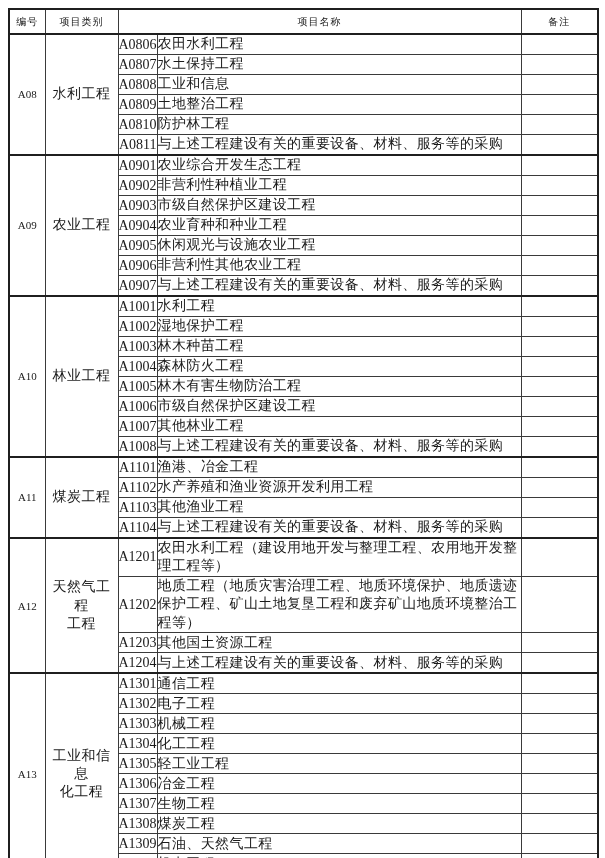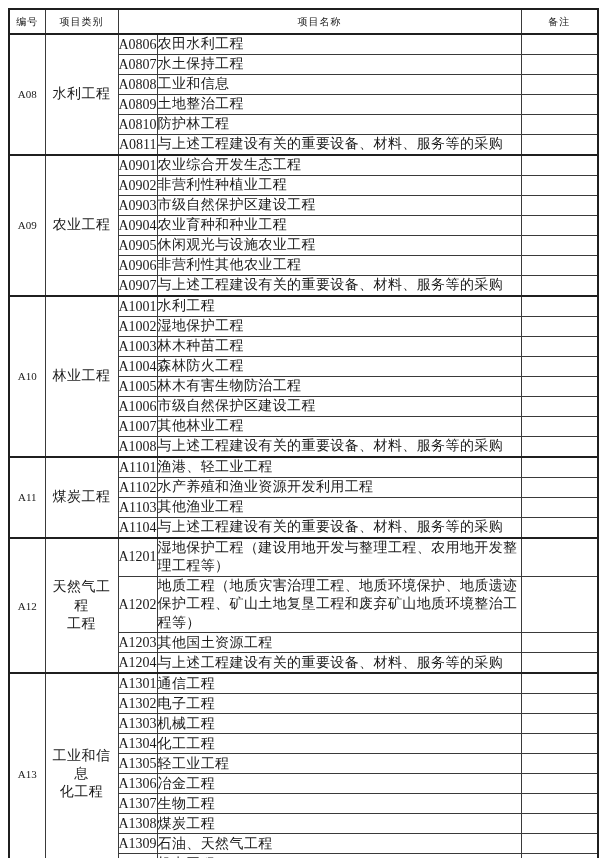--- a/index.html
+++ b/index.html
@@ -216,21 +216,21 @@
           <td class="code-cell">A1008</td>
           <td class="name-cell">与上述工程建设有关的重要设备、材料、服务等的采购</td>
           <td class="note-cell"></td>
         </tr>
       </tbody>
       <tbody class="section">
         <tr>
           <td class="num-cell" rowspan="4">A11</td>
           <td class="cat-cell" rowspan="4">煤炭工程</td>
           <td class="code-cell">A1101</td>
-          <td class="name-cell">渔港、轻工业工程</td>
+          <td class="name-cell">渔港、冶金工程</td>
           <td class="note-cell"></td>
         </tr>
         <tr>
           <td class="code-cell">A1102</td>
           <td class="name-cell">水产养殖和渔业资源开发利用工程</td>
           <td class="note-cell"></td>
         </tr>
         <tr>
           <td class="code-cell">A1103</td>
           <td class="name-cell">其他渔业工程</td>
@@ -241,21 +241,21 @@
           <td class="name-cell">与上述工程建设有关的重要设备、材料、服务等的采购</td>
           <td class="note-cell"></td>
         </tr>
       </tbody>
       <tbody class="section">
         <tr>
           <td class="num-cell" rowspan="4">A12</td>
           <td class="cat-cell" rowspan="4">天然气工程
 工程</td>
           <td class="code-cell">A1201</td>
-          <td class="name-cell">湿地保护工程（建设用地开发与整理工程、农用地开发整理工程等）</td>
+          <td class="name-cell">农田水利工程（建设用地开发与整理工程、农用地开发整理工程等）</td>
           <td class="note-cell"></td>
         </tr>
         <tr>
           <td class="code-cell">A1202</td>
           <td class="name-cell">地质工程（地质灾害治理工程、地质环境保护、地质遗迹保护工程、矿山土地复垦工程和废弃矿山地质环境整治工程等）</td>
           <td class="note-cell"></td>
         </tr>
         <tr>
           <td class="code-cell">A1203</td>
           <td class="name-cell">其他国土资源工程</td>

